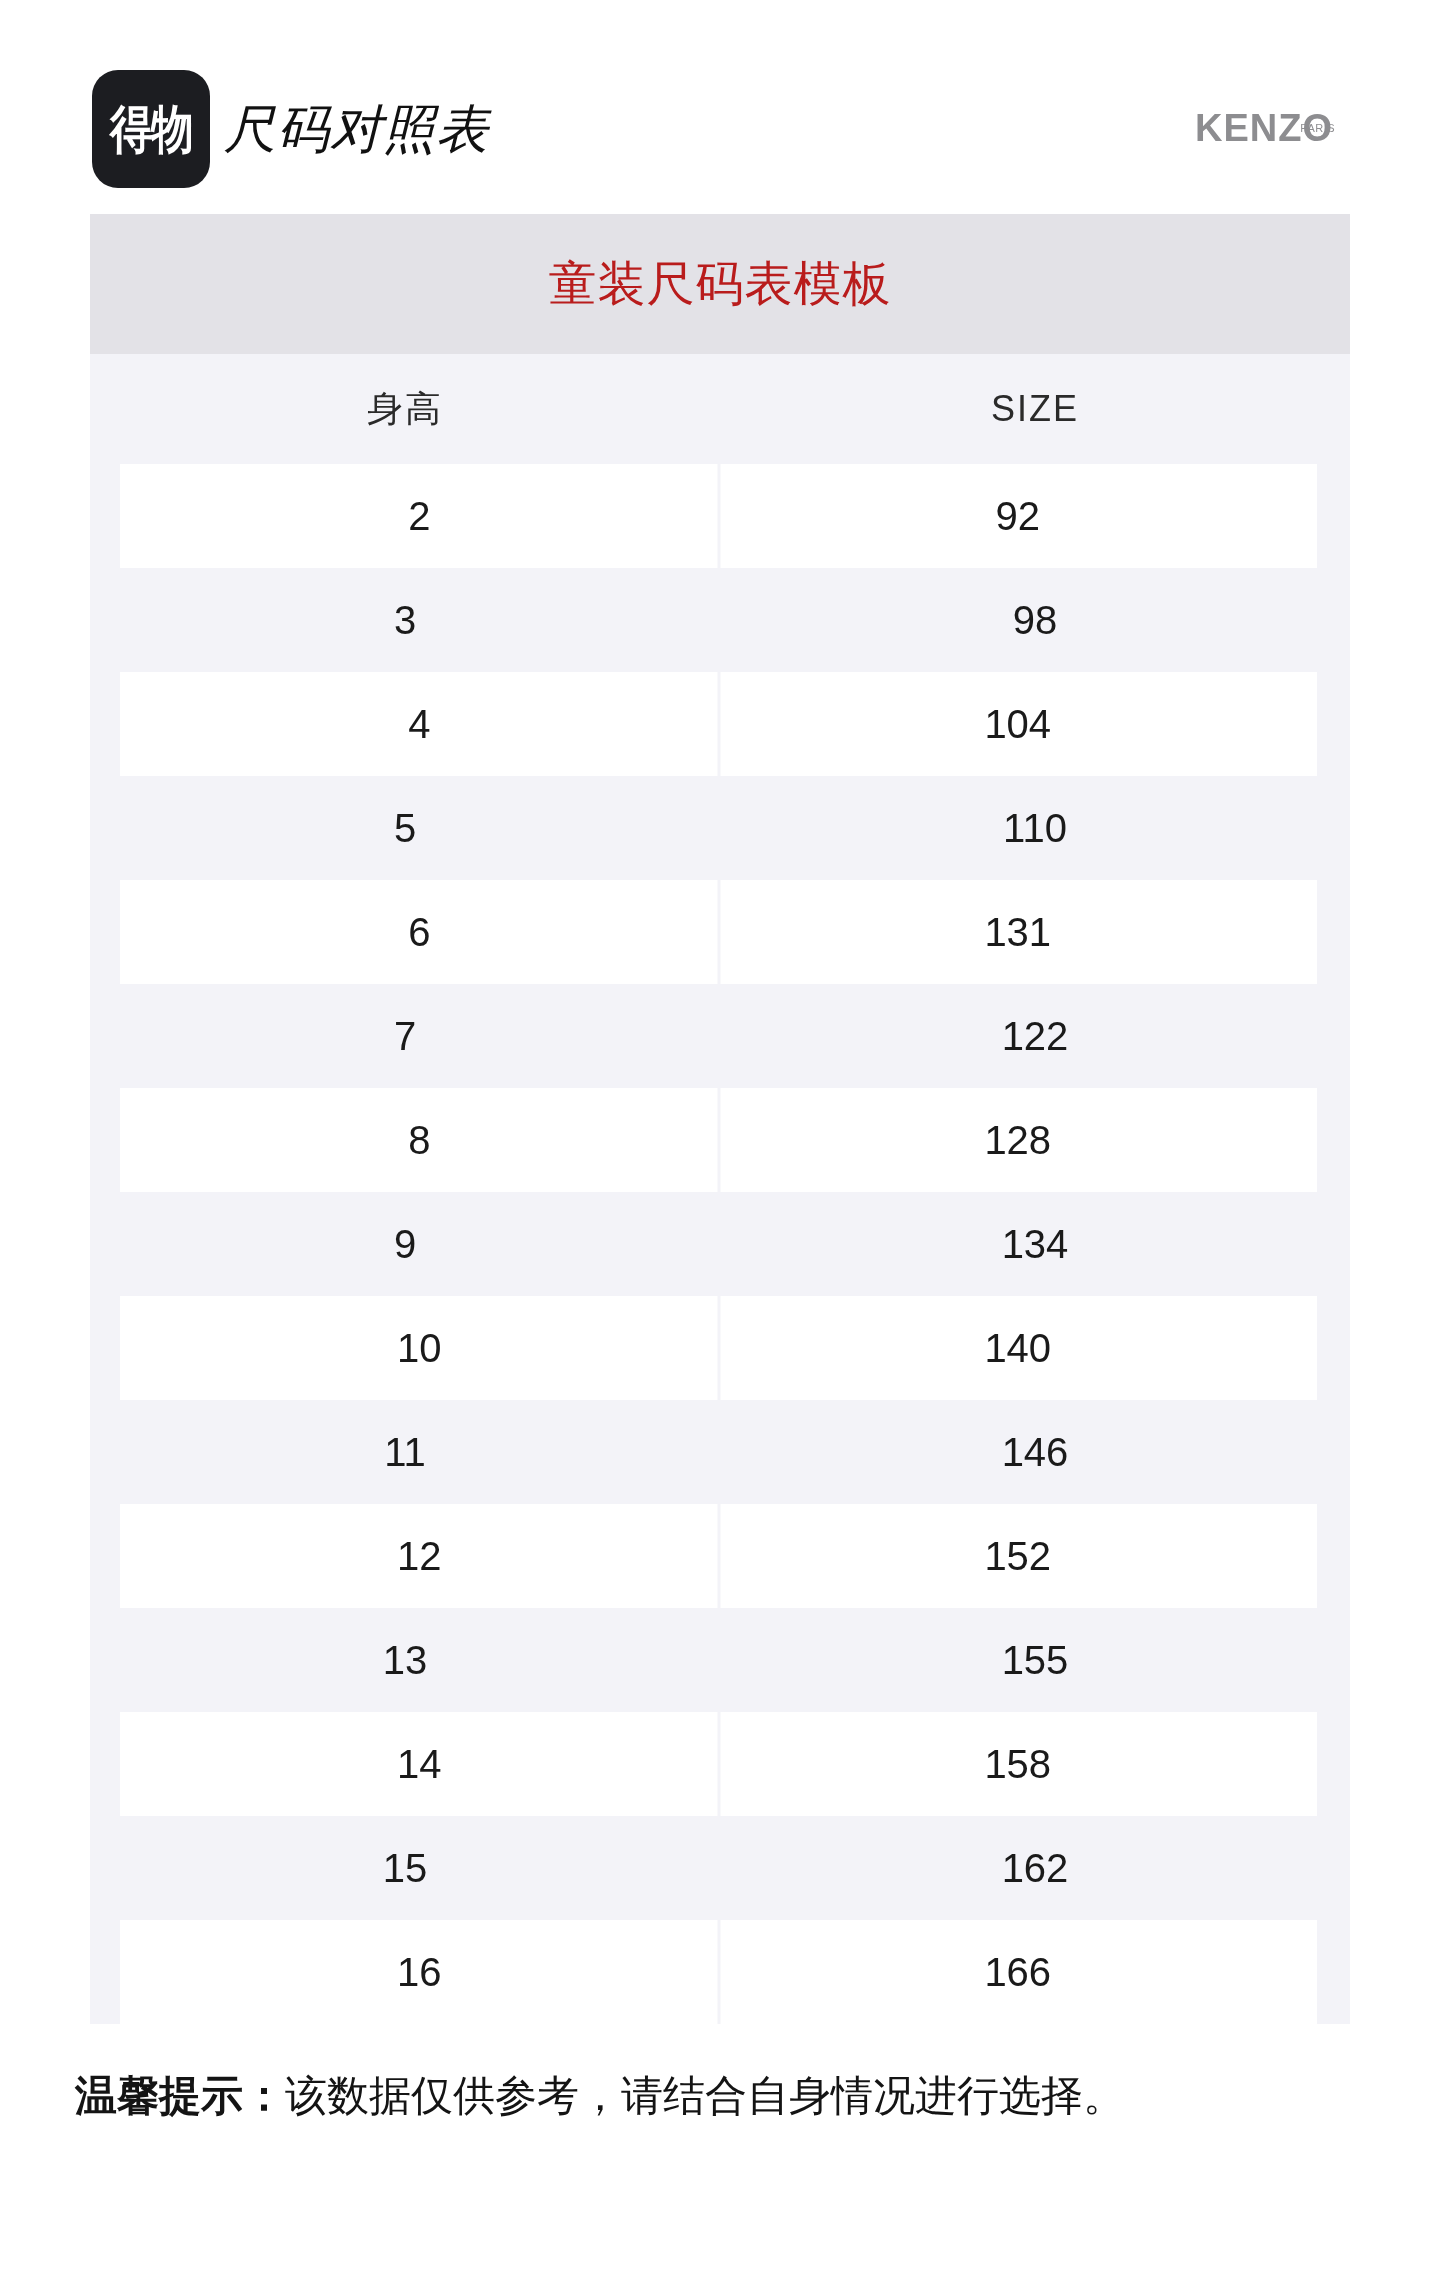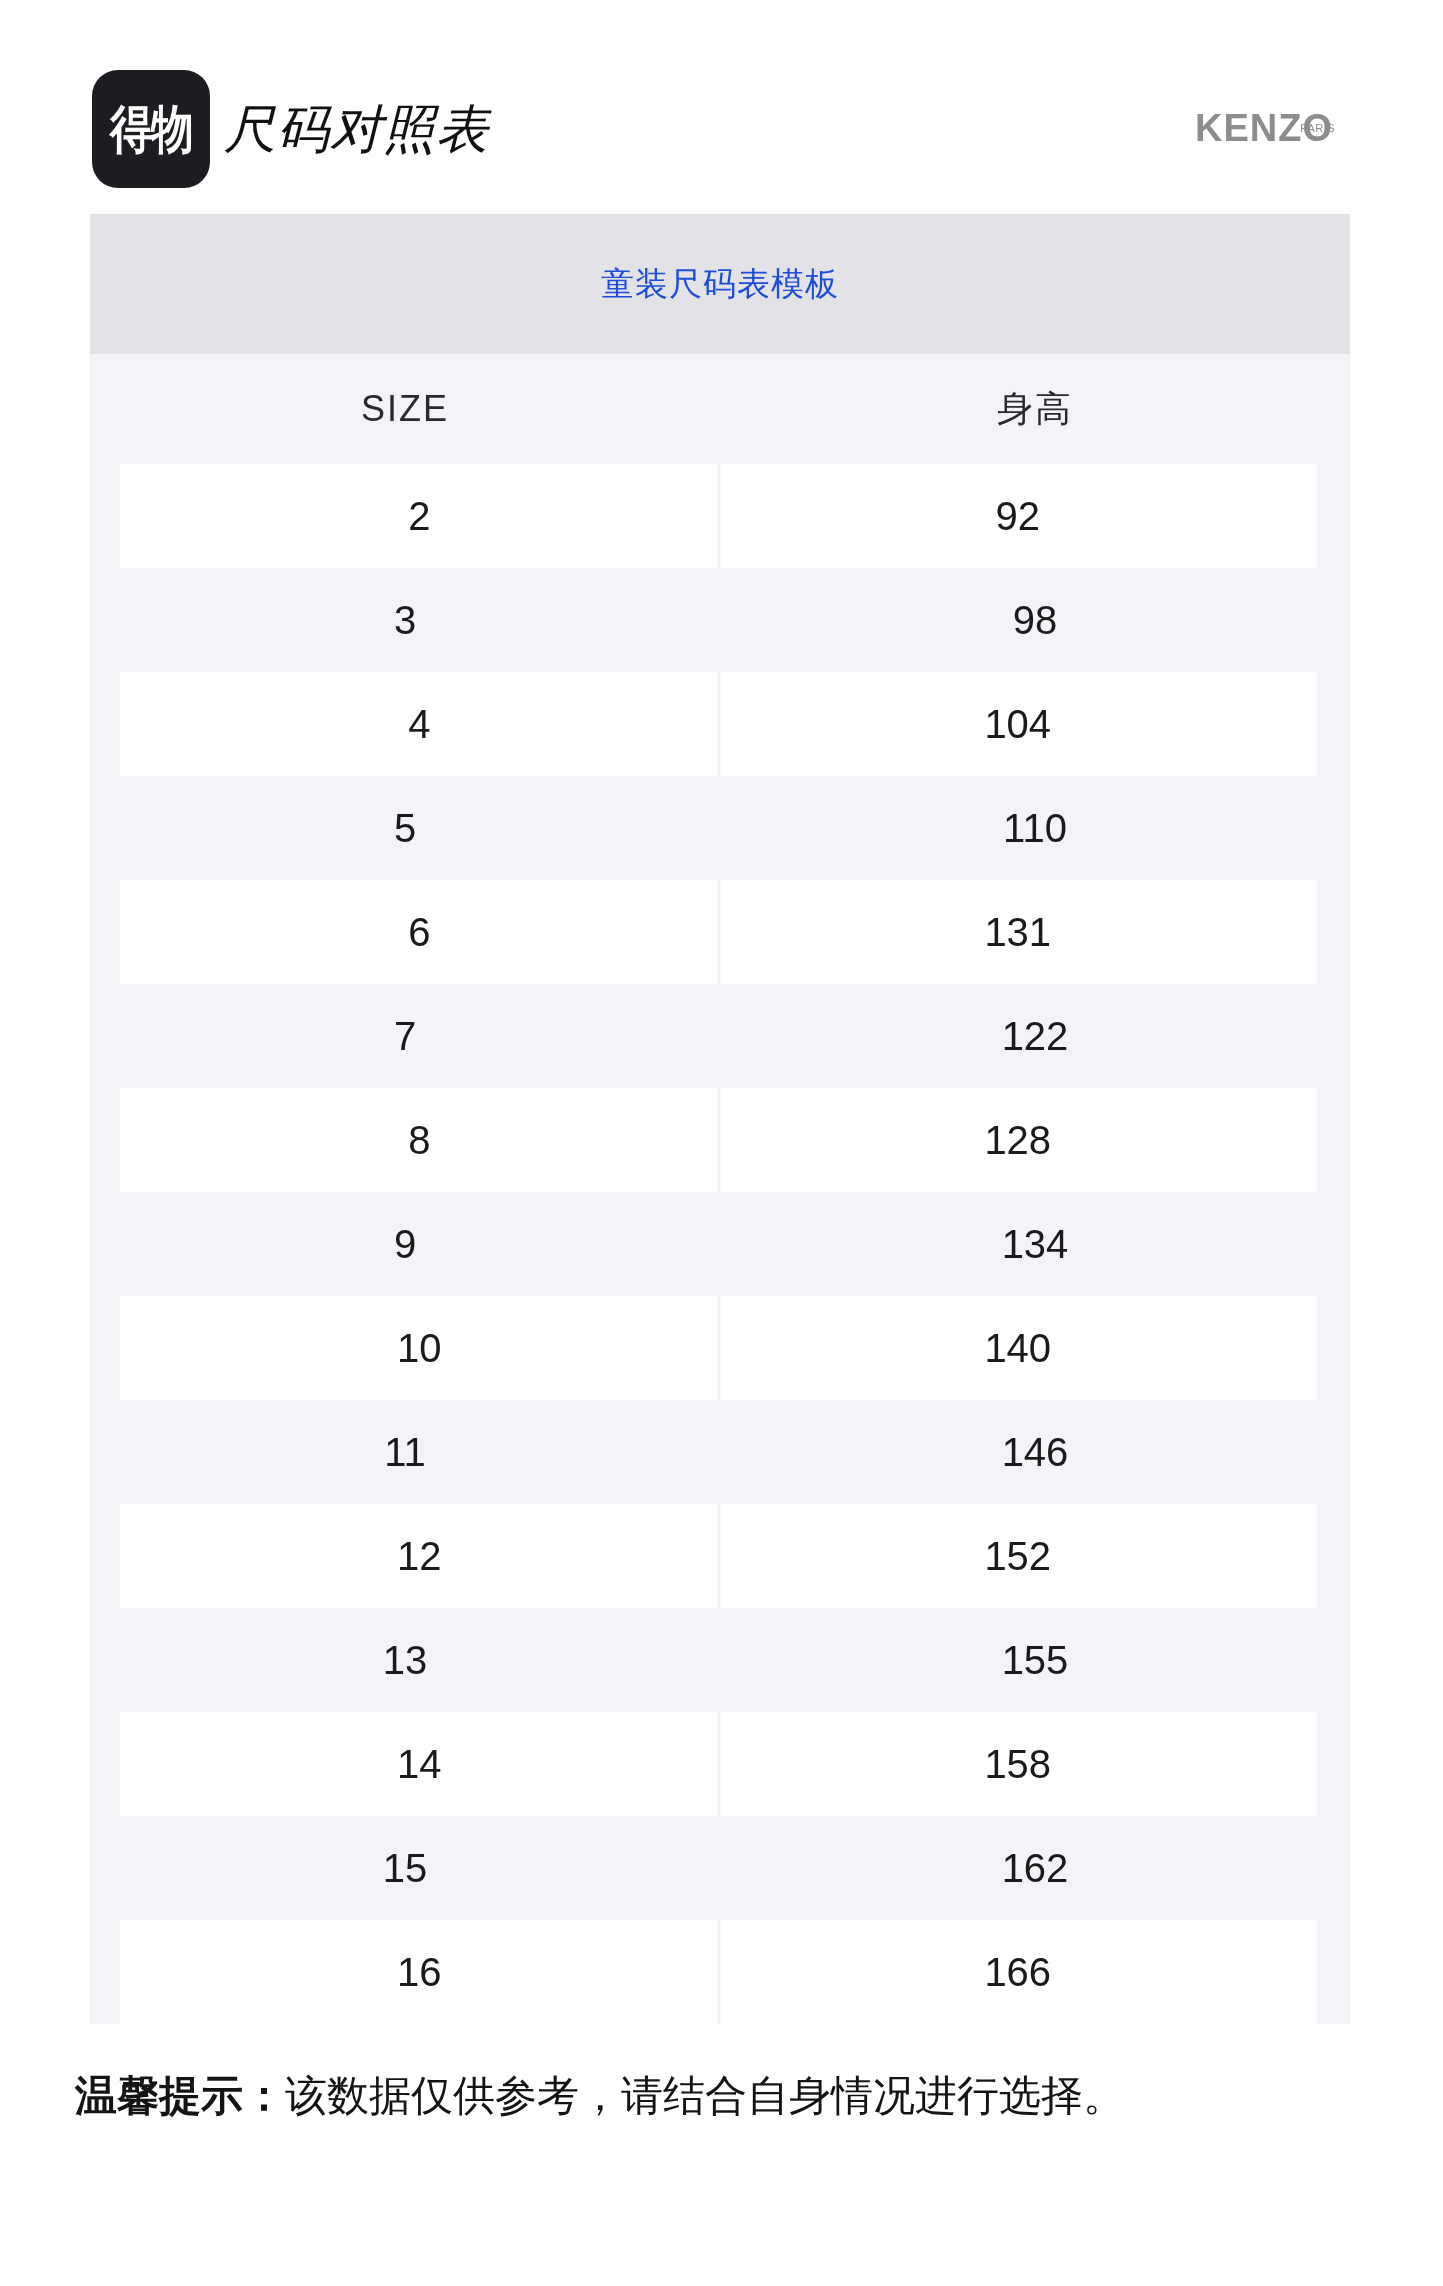--- a/index.html
+++ b/index.html
@@ -81,23 +81,23 @@
     position:absolute;
     left:90px; top:214px;
     width:1260px;
   }
   .table-title {
     background:#e3e2e7;
     height:140px;
     display:flex; align-items:center; justify-content:center;
   }
   .table-title span {
-    font-size:33px;
-    font-weight:400;
-    color:#1d4ed8;
+    font-size:48px;
+    font-weight:400;
+    color:#b91c1c;
     letter-spacing:1px;
   }
 
   .table-head {
     background:#f3f3f8;
     height:110px;
     display:flex;
     align-items:center;
   }
   .table-head .cell {
@@ -182,22 +182,22 @@
 
 </div>
 
 <div class="table-wrap">
 
   <div class="table-title">
     <span>童装尺码表模板</span>
   </div>
 
   <div class="table-head">
+    <div class="cell">身高</div>
     <div class="cell">SIZE</div>
-    <div class="cell">身高</div>
   </div>
 
   <div id="rows-container">
       <div class="row plain">
         <div class="inner">
           <div class="cell">2</div>
           <div class="cell">92</div>
         </div>
       </div>
       <div class="row shaded">

